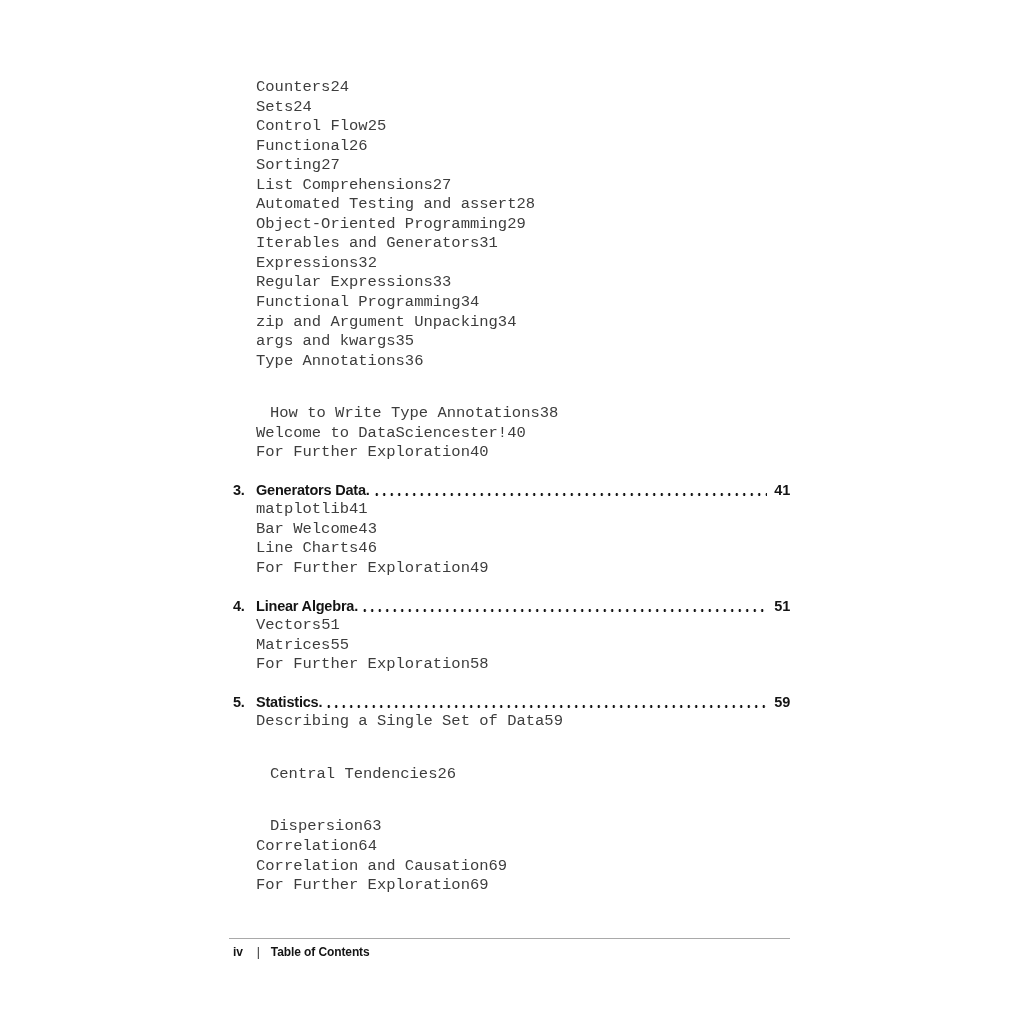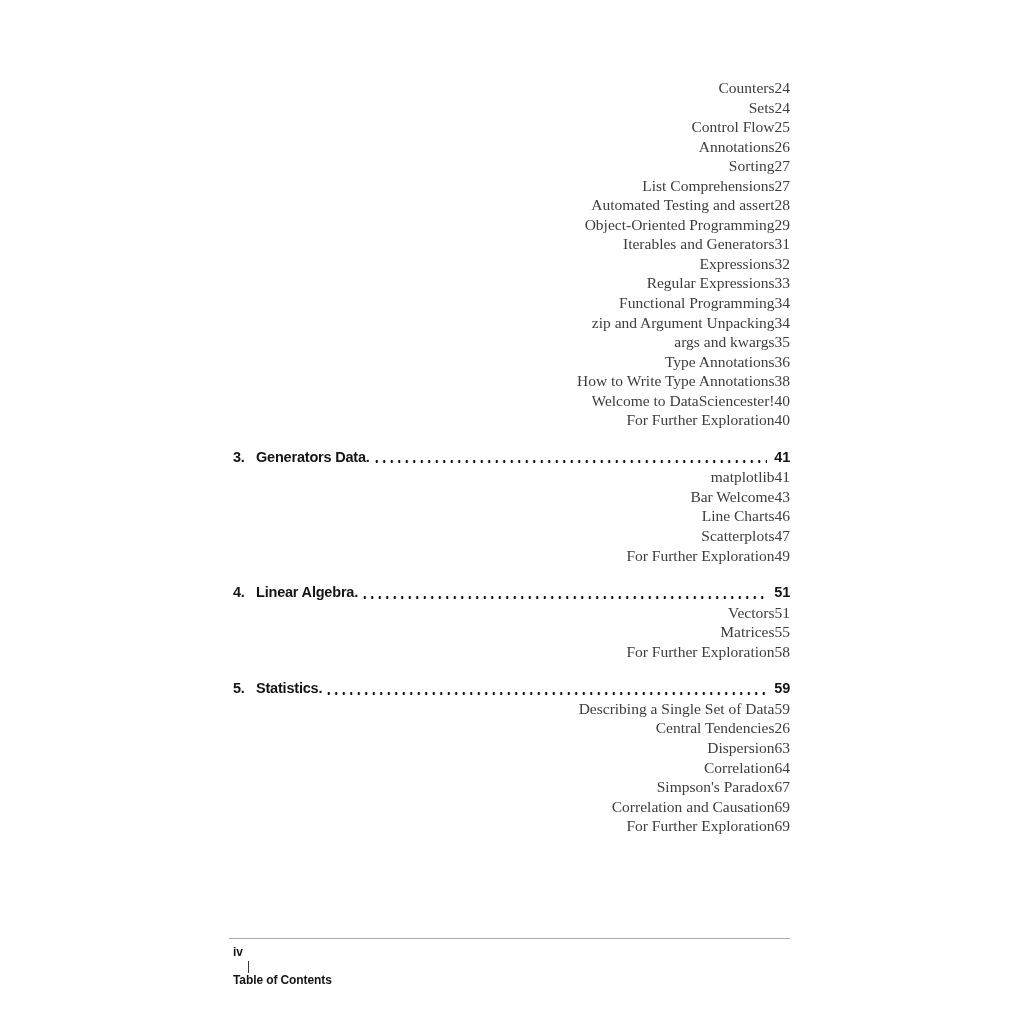--- a/index.html
+++ b/index.html
@@ -49,53 +49,53 @@
     margin: 0 7px 4px 3px;
     background-image: radial-gradient(circle, var(--heading-text, #141414) 1.25px, rgba(0,0,0,0) 1.45px);
     background-size: 7.5px 3px;
     background-repeat: repeat-x;
     background-position: left bottom;
   }
   .toc-heading-page { flex: 0 0 auto; }
 
   .toc-row {
     display: flex;
-    justify-content: flex-end;
+    justify-content: flex-start;
     align-items: baseline;
     line-height: 19.55px;
     font-size: 15.5px;
     color: var(--body-text, #3d3d3d);
     white-space: nowrap;
+    font-family: Liberation Mono, monospace;
   }
   .toc-row .lbl { flex: 0 1 auto; overflow: hidden; }
   .toc-row .pg  { flex: 0 0 auto; }
   .toc-row.level-1 { padding-left: 23px; }
-  .toc-row.level-2 { padding-left: 37px; }
+  .toc-row.level-2 { padding-left: 37px; margin-top: 33px; }
 
   .footer-rule {
     position: absolute;
     left: 229px;
     top: 938px;
     width: 561px;
     height: 1px;
     background: var(--rule-color, #a9a9a9);
   }
   .footer {
     position: absolute;
     left: 233px;
     top: 945px;
     width: 557px;
     display: flex;
-    align-items: flex-start;
+    align-items: center;
     font-family: "Liberation Sans", sans-serif;
     font-weight: 700;
     font-size: 12px;
     letter-spacing: -0.1px;
     color: var(--heading-text, #141414);
-    flex-direction: column;
   }
   .footer .sep {
     font-weight: 400;
     margin: 0 11px 0 14px;
     color: #2a2a2a;
   }
 </style>
 </head>
 <body>
 
@@ -109,21 +109,21 @@
         </div>
         <div class="toc-row level-1">
           <span class="lbl">Sets</span>
           <span class="pg">24</span>
         </div>
         <div class="toc-row level-1">
           <span class="lbl">Control Flow</span>
           <span class="pg">25</span>
         </div>
         <div class="toc-row level-1">
-          <span class="lbl">Annotations</span>
+          <span class="lbl">Functional</span>
           <span class="pg">26</span>
         </div>
         <div class="toc-row level-1">
           <span class="lbl">Sorting</span>
           <span class="pg">27</span>
         </div>
         <div class="toc-row level-1">
           <span class="lbl">List Comprehensions</span>
           <span class="pg">27</span>
         </div>
@@ -189,24 +189,20 @@
         </div>
         <div class="toc-row level-1">
           <span class="lbl">Bar Welcome</span>
           <span class="pg">43</span>
         </div>
         <div class="toc-row level-1">
           <span class="lbl">Line Charts</span>
           <span class="pg">46</span>
         </div>
         <div class="toc-row level-1">
-          <span class="lbl">Scatterplots</span>
-          <span class="pg">47</span>
-        </div>
-        <div class="toc-row level-1">
           <span class="lbl">For Further Exploration</span>
           <span class="pg">49</span>
         </div>
       </div>
       <div class="toc-section chapter">
         <div class="toc-heading-row">
           <span class="toc-heading-num">4.</span>
           <span class="toc-heading-title">Linear Algebra.</span>
           <span class="toc-heading-leader"></span>
           <span class="toc-heading-page">51</span>
@@ -241,24 +237,20 @@
         </div>
         <div class="toc-row level-2">
           <span class="lbl">Dispersion</span>
           <span class="pg">63</span>
         </div>
         <div class="toc-row level-1">
           <span class="lbl">Correlation</span>
           <span class="pg">64</span>
         </div>
         <div class="toc-row level-1">
-          <span class="lbl">Simpson's Paradox</span>
-          <span class="pg">67</span>
-        </div>
-        <div class="toc-row level-1">
           <span class="lbl">Correlation and Causation</span>
           <span class="pg">69</span>
         </div>
         <div class="toc-row level-1">
           <span class="lbl">For Further Exploration</span>
           <span class="pg">69</span>
         </div>
       </div>
     </div>
 

